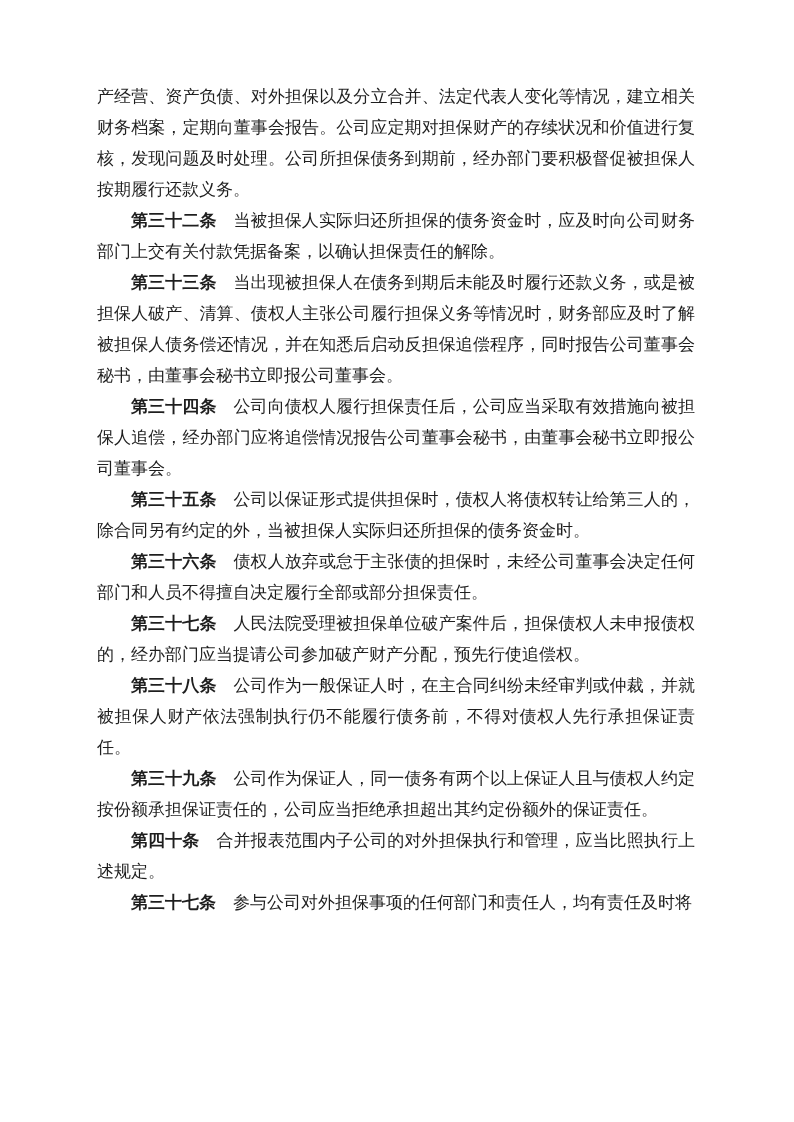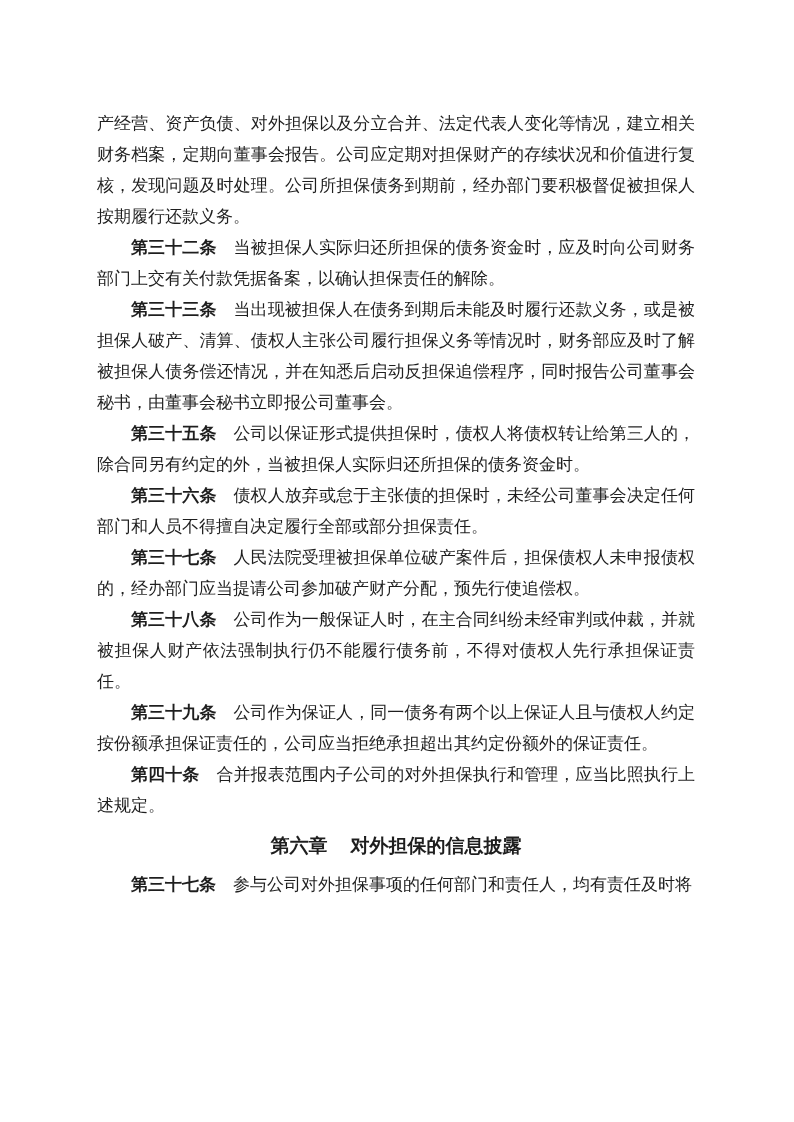--- a/index.html
+++ b/index.html
@@ -8,21 +8,21 @@
     height: 1122px;
     background: #ffffff;
     position: relative;
     font-family: "Liberation Serif", "DejaVu Serif", serif;
     color: #1e1e1e;
     overflow: hidden;
   }
   .doc-content {
     position: absolute;
     left: 97px;
-    top: 108px;
+    top: 81px;
     width: 598px;
   }
   .para {
     margin: 0;
     font-size: 17px;
     line-height: 31px;
     text-align: justify;
     text-indent: 2em;
     word-break: normal;
   }
@@ -47,30 +47,30 @@
 
 <div class="doc-content">
 
   <p class="para no-indent"><span>产经营、资产负债、对外担保以及分立合并、法定代表人变化等情况，建立相关财务档案，定期向董事会报告。公司应定期对担保财产的存续状况和价值进行复核，发现问题及时处理。公司所担保债务到期前，经办部门要积极督促被担保人按期履行还款义务。</span></p>
 
 
   <p class="para"><b class="term">第三十二条</b><span>当被担保人实际归还所担保的债务资金时，应及时向公司财务部门上交有关付款凭据备案，以确认担保责任的解除。</span></p>
 
   <p class="para"><b class="term">第三十三条</b><span>当出现被担保人在债务到期后未能及时履行还款义务，或是被担保人破产、清算、债权人主张公司履行担保义务等情况时，财务部应及时了解被担保人债务偿还情况，并在知悉后启动反担保追偿程序，同时报告公司董事会秘书，由董事会秘书立即报公司董事会。</span></p>
 
+  <p class="para"><b class="term">第三十四条</b><span>公司向债权人履行担保责任后，公司应当采取有效措施向被担保人追偿，经办部门应将追偿情况报告公司董事会秘书，由董事会秘书立即报公司董事会。</span></p>
 
   <p class="para"><b class="term">第三十五条</b><span>公司以保证形式提供担保时，债权人将债权转让给第三人的，除合同另有约定的外，当被担保人实际归还所担保的债务资金时。</span></p>
 
   <p class="para"><b class="term">第三十六条</b><span>债权人放弃或怠于主张债的担保时，未经公司董事会决定任何部门和人员不得擅自决定履行全部或部分担保责任。</span></p>
 
   <p class="para"><b class="term">第三十七条</b><span>人民法院受理被担保单位破产案件后，担保债权人未申报债权的，经办部门应当提请公司参加破产财产分配，预先行使追偿权。</span></p>
 
   <p class="para"><b class="term">第三十八条</b><span>公司作为一般保证人时，在主合同纠纷未经审判或仲裁，并就被担保人财产依法强制执行仍不能履行债务前，不得对债权人先行承担保证责任。</span></p>
 
   <p class="para"><b class="term">第三十九条</b><span>公司作为保证人，同一债务有两个以上保证人且与债权人约定按份额承担保证责任的，公司应当拒绝承担超出其约定份额外的保证责任。</span></p>
 
   <p class="para"><b class="term">第四十条</b><span>合并报表范围内子公司的对外担保执行和管理，应当比照执行上述规定。</span></p>
 
-  <h2 class="chapter-heading"><span class="chapter-num">第六章</span><span>对外担保的信息披露</span></h2>
 
   <p class="para"><b class="term">第三十七条</b><span>参与公司对外担保事项的任何部门和责任人，均有责任及时将</span></p>
 
 </div>
 
 </body></html>

